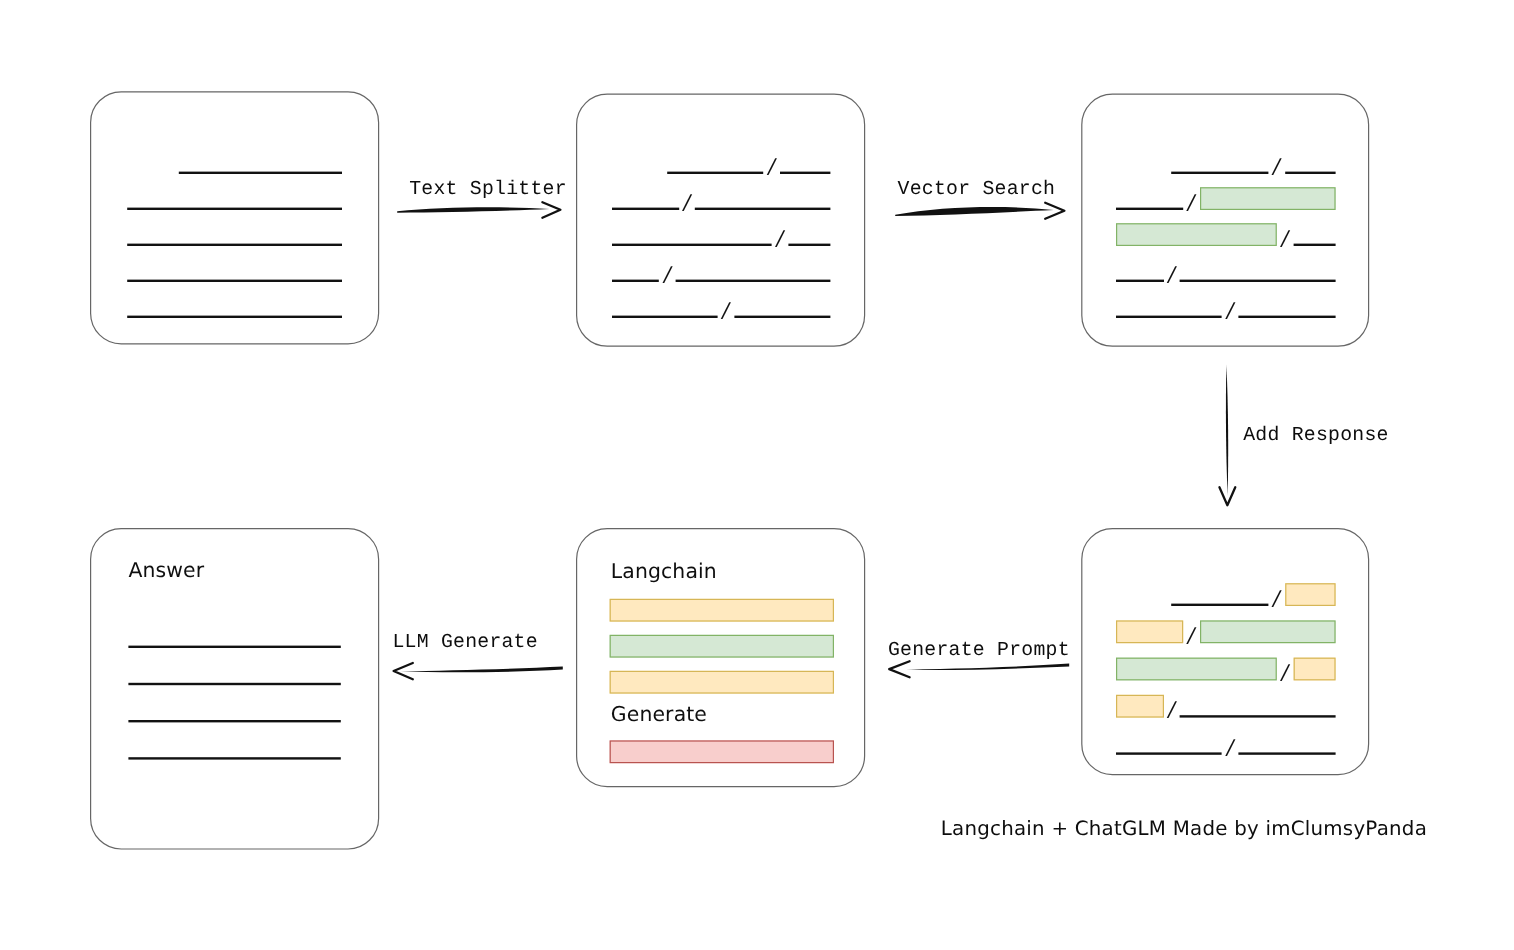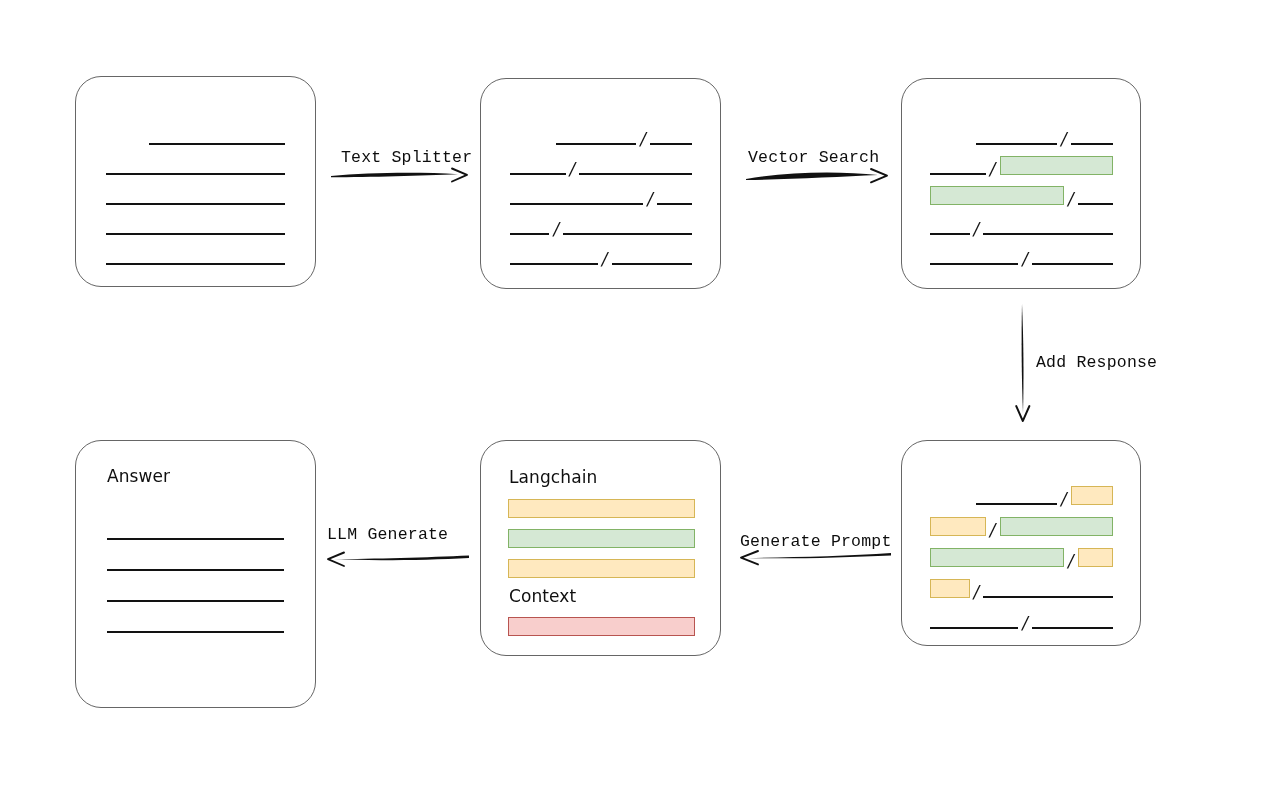--- a/index.html
+++ b/index.html
@@ -253,21 +253,21 @@
 
   <div class="card" style="left:480px; top:440px; width:241px; height:216px;">
     <div class="card-heading" style="left:28px; top:26px;">Langchain</div>
 
     <div>
       <div class="bar yellow" style="left:27px; top:58px; width:187px;"></div>
       <div class="bar green" style="left:27px; top:88px; width:187px;"></div>
       <div class="bar yellow" style="left:27px; top:118px; width:187px;"></div>
     </div>
 
-    <div class="card-heading" style="left:28px; top:145px;">Context</div>
+    <div class="card-heading" style="left:28px; top:145px;">Generate</div>
 
     <div>
       <div class="bar red" style="left:27px; top:176px; width:187px;"></div>
     </div>
   </div>
 
   <div class="arrow-label" style="left:740px; top:532px;">Generate Prompt</div>
   <svg class="arrow-svg" style="left:730px; top:543px;" width="162" height="28" viewBox="0 0 162 28">
     <path d="M161,10.0 C118,13.0 60,14.4 18,15.0 C60,16.2 118,14.2 161,12.4 Z" fill="#111111"></path>
     <path d="M28,8.0 L11,14.6 L28,21.4" fill="none" stroke="#111111" stroke-width="1.9" stroke-linejoin="round" stroke-linecap="round"></path>
@@ -297,14 +297,15 @@
           <span class="seg rule" style="flex: 0 0 71.234%;"></span>
         </div>
         <div class="line-row" style="height: 31px;">
           <span class="seg rule" style="flex: 0 0 48.5217%;"></span>
           <span class="slash" style="flex: 0 0 auto; padding: 0px 4px;">/</span>
           <span class="seg rule" style="flex: 0 0 44.4783%;"></span>
         </div>
       </div>
   </div>
 
+  <div class="credit" style="left:784px; top:681px;">Langchain + ChatGLM Made by imClumsyPanda</div>
 
 </div>
 
 </body></html>

